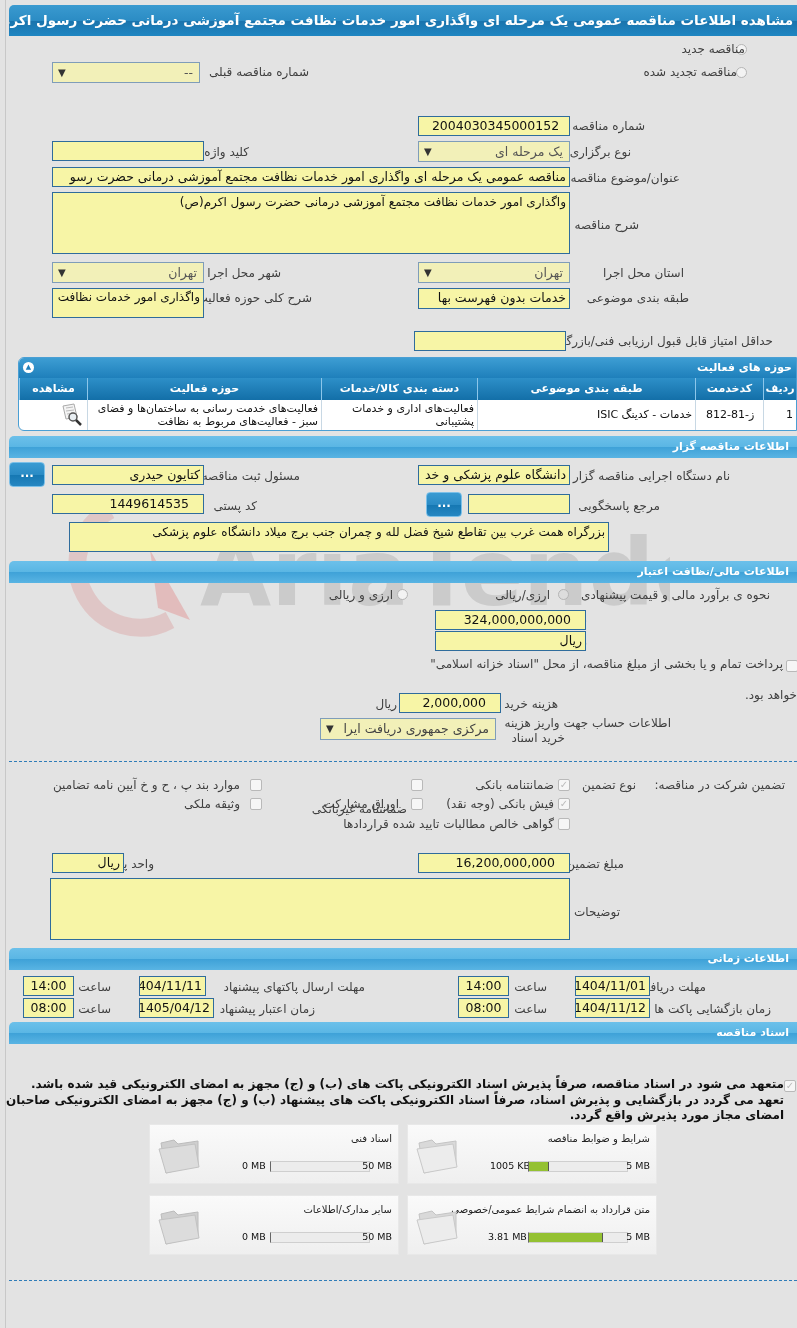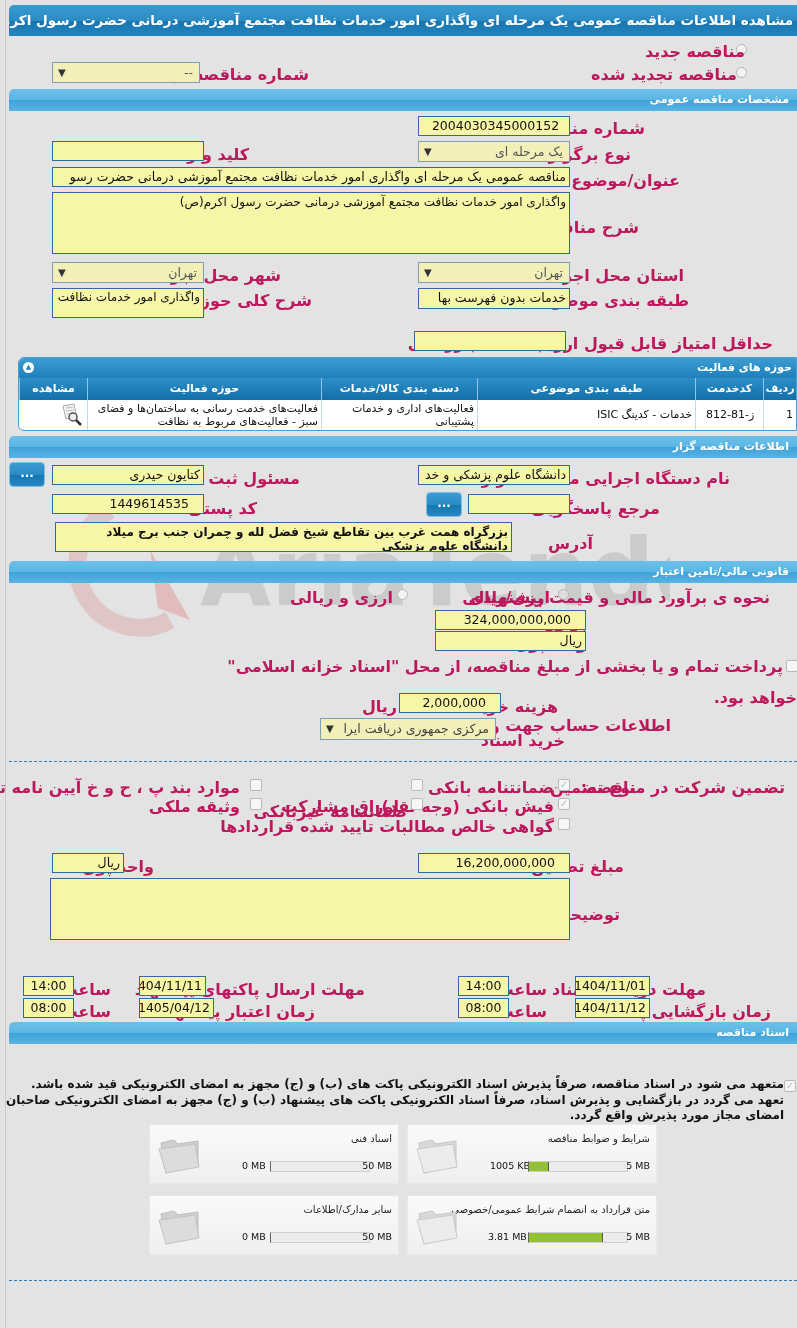--- a/index.html
+++ b/index.html
@@ -7,21 +7,21 @@
     width: 797px; height: 1328px; overflow: hidden;
     background: #e3e3e3;
     font-family: "DejaVu Sans", sans-serif;
     font-size: 12px; color: #111;
     position: relative;
   }
   .page { position: absolute; left: 0; top: 0; width: 797px; height: 1328px; }
   .leftrule { position: absolute; left: 5px; top: 0; width: 1px; height: 1328px; background: #c8c8c8; }
   .abs { position: absolute; }
   .rtl { direction: rtl; }
-  .lbl { position: absolute; direction: rtl; text-align: right; white-space: nowrap; font-size: 16px; color: #be185d; font-weight: bold; }
+  .lbl { position: absolute; direction: rtl; text-align: right; white-space: nowrap; font-size: 12px; color: #404040; }
   .titlebar {
     position: absolute; left: 9px; top: 5px; width: 788px; height: 31px;
     background: linear-gradient(#3a9ad0 0%, #2b8cc4 50%, #1a74ad 52%, #1f86c2 100%);
     border-radius: 5px 0 0 0;
     color: #fff; font-weight: bold; font-size: 13.5px;
     direction: rtl; text-align: right; line-height: 31px; padding-right: 4px; box-sizing: border-box;
     white-space: nowrap; overflow: hidden;
   }
   .secbar {
     position: absolute; left: 9px; width: 788px; height: 22px;
@@ -105,21 +105,20 @@
   <div class="radio" style="left:736px; top:44px;"></div>
   <div class="lbl" style="right:52px; top:42px;">مناقصه جدید</div>
   <div class="radio" style="left:736px; top:67px;"></div>
   <div class="lbl" style="right:60px; top:65px;">مناقصه تجدید شده</div>
   <div class="lbl" style="right:488px; top:65px;">شماره مناقصه قبلی</div>
   <div class="select" style="left:52px; top:62px; width:148px; height:21px;">
     <span>--</span>
     <span class="chev">▼</span>
   </div>
 
-  <div class="secbar" style="top:89px;">مشخصات مناقصه عمومی</div>
 
   <div class="lbl" style="right:152px; top:119px;">شماره مناقصه</div>
   <div class="field ltr-num" style="left:418px; top:116px; width:152px; height:20px; text-align:center;">2004030345000152</div>
 
   <div class="lbl" style="right:166px; top:145px;">نوع برگزاری</div>
   <div class="select" style="left:418px; top:141px; width:152px; height:21px;">
     <span>یک مرحله ای</span>
     <span class="chev">▼</span>
   </div>
   <div class="lbl" style="right:548px; top:145px;">کلید واژه</div>
@@ -190,23 +189,23 @@
   <div class="field" style="left:52px; top:465px; width:152px; height:20px;">کتایون حیدری</div>
   <div class="btn-dots" style="left:9px; top:462px;">...</div>
 
   <div class="lbl" style="right:137px; top:499px;">مرجع پاسخگویی</div>
   <div class="field" style="left:468px; top:494px; width:102px; height:20px;"></div>
   <div class="btn-dots" style="left:426px; top:492px;">...</div>
   <div class="lbl" style="right:540px; top:499px;">کد پستی</div>
   <div class="field num" style="left:52px; top:494px; width:152px; height:20px;">1449614535</div>
 
   <div class="lbl" style="right:204px; top:534px;">آدرس</div>
-  <div class="textarea" style="left:55px; top:522px; width:457px; height:30px;font-weight:bold;">بزرگراه همت غرب بین تقاطع شیخ فضل لله و چمران جنب برج میلاد دانشگاه علوم پزشکی</div>
-
-  <div class="secbar" style="top:561px;">قانونی مالی/تامین اعتبار</div>
+  <div class="textarea" style="left:69px; top:522px; width:540px; height:30px;">بزرگراه همت غرب بین تقاطع شیخ فضل لله و چمران جنب برج میلاد دانشگاه علوم پزشکی</div>
+
+  <div class="secbar" style="top:561px;">اطلاعات مالی/نظافت اعتبار</div>
 
   <div class="lbl" style="right:27px; top:588px;">نحوه ی برآورد مالی و قیمت پیشنهادی</div>
   <div class="radio dim" style="left:558px; top:589px;"></div>
   <div class="lbl" style="right:247px; top:588px;">ارزی/ریالی</div>
   <div class="radio" style="left:397px; top:589px;"></div>
   <div class="lbl" style="right:404px; top:588px;">ارزی و ریالی</div>
 
   <div class="lbl" style="right:210px; top:613px;">برآورد مالی</div>
   <div class="field num" style="left:435px; top:610px; width:151px; height:20px;">324,000,000,000</div>
   <div class="lbl" style="right:210px; top:634px;">واحد پول</div>
@@ -250,20 +249,21 @@
   <div class="lbl" style="right:243px; top:817px;">گواهی خالص مطالبات تایید شده قراردادها</div>
 
   <div class="lbl" style="right:173px; top:857px;">مبلغ تضمین</div>
   <div class="field num" style="left:418px; top:853px; width:152px; height:20px;">16,200,000,000</div>
   <div class="lbl" style="right:643px; top:857px;">واحد پول</div>
   <div class="field" style="left:52px; top:853px; width:72px; height:20px;">ریال</div>
 
   <div class="lbl" style="right:177px; top:905px;">توضیحات</div>
   <div class="textarea" style="left:50px; top:878px; width:520px; height:62px;"></div>
 
+  <div class="secbar" style="top:948px;">اطلاعات زمانی</div>
 
   <div class="lbl" style="right:91px; top:980px;">مهلت دریافت اسناد</div>
   <div class="field" style="left:575px; top:976px; width:75px; height:20px; text-align:center;">1404/11/01</div>
   <div class="lbl" style="right:250px; top:980px;">ساعت</div>
   <div class="field" style="left:458px; top:976px; width:51px; height:20px; text-align:center;">14:00</div>
 
   <div class="lbl" style="right:432px; top:980px;">مهلت ارسال پاکتهای پیشنهاد</div>
   <div class="field" style="left:139px; top:976px; width:67px; height:20px; text-align:center;">1404/11/11</div>
   <div class="lbl" style="right:686px; top:980px;">ساعت</div>
   <div class="field" style="left:23px; top:976px; width:51px; height:20px; text-align:center;">14:00</div>

